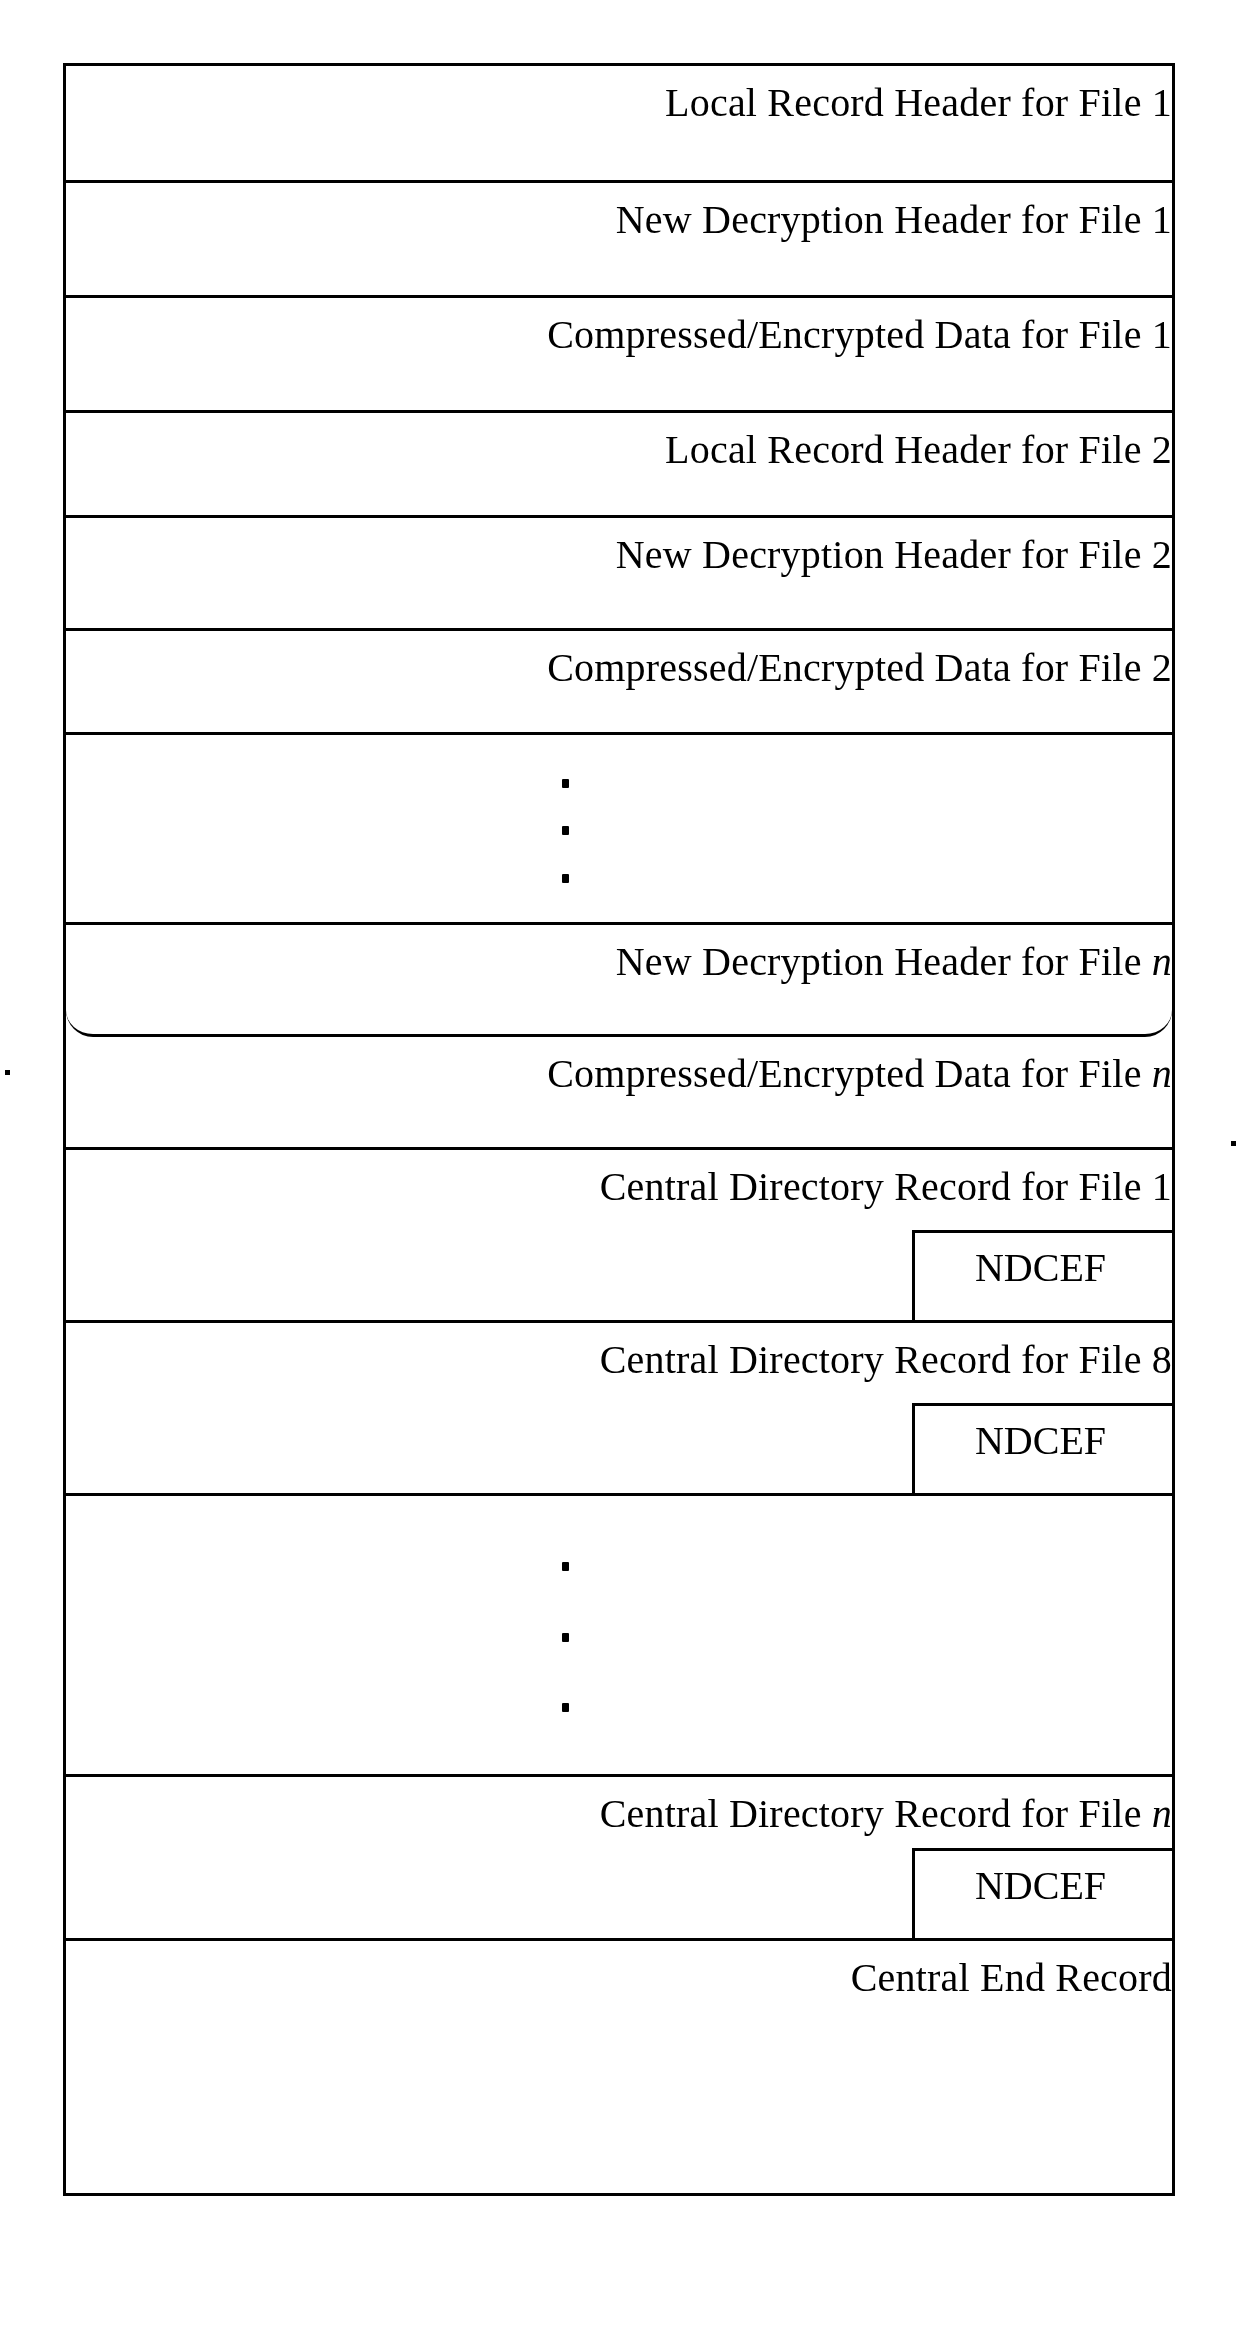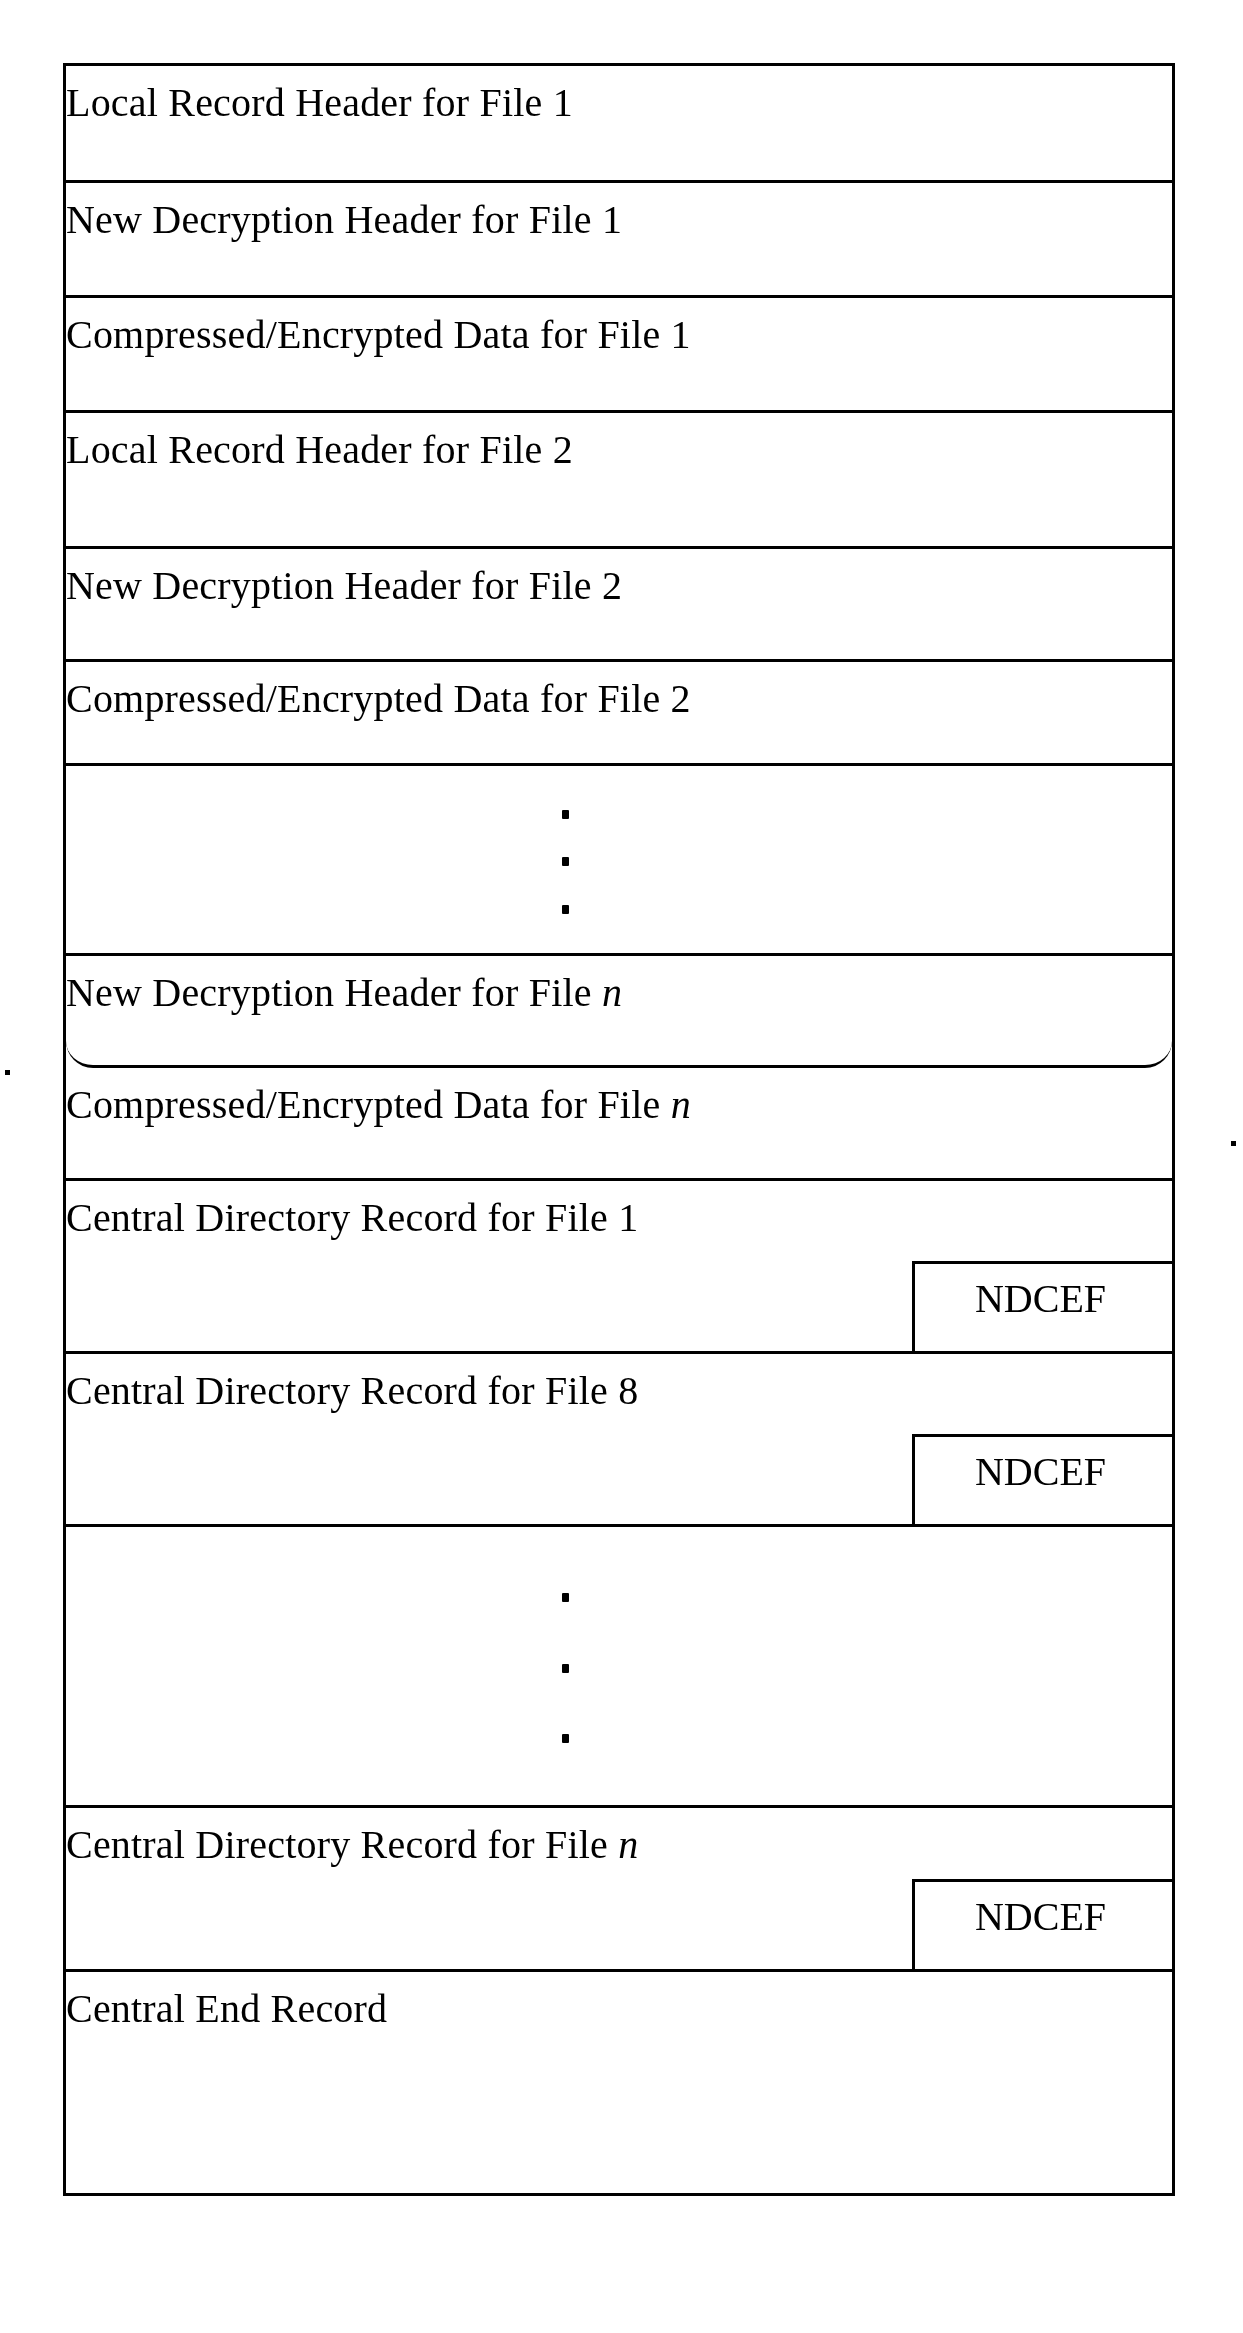--- a/index.html
+++ b/index.html
@@ -36,21 +36,21 @@
     width: 100%;
   }
   .row.last {
     border-bottom: none;
   }
 
   .row-label {
     position: absolute;
     left: 0;
     right: 0;
-    text-align: left;
+    text-align: right;
     font-size: 40px;
     line-height: 1.05;
     letter-spacing: 0.2px;
     white-space: nowrap;
   }
 
   
   .row-label.top {
     top: 16px;
   }
@@ -118,21 +118,21 @@
 <div id="zip-structure-diagram">
     <div class="row" style="height: 117px;">
       <div class="row-label top">Local Record Header for File 1</div>
     </div>
     <div class="row" style="height: 115px;">
       <div class="row-label top">New Decryption Header for File 1</div>
     </div>
     <div class="row" style="height: 115px; padding-left: 19px;">
       <div class="row-label top">Compressed/Encrypted Data for File 1</div>
     </div>
-    <div class="row" style="height: 136px;">
+    <div class="row" style="height: 105px;">
       <div class="row-label top">Local Record Header for File 2</div>
     </div>
     <div class="row" style="height: 113px;">
       <div class="row-label top">New Decryption Header for File 2</div>
     </div>
     <div class="row" style="height: 104px;">
       <div class="row-label top">Compressed/Encrypted Data for File 2</div>
     </div>
     <div class="row ellipsis-row" style="height: 190px;">
       <div class="dots">

